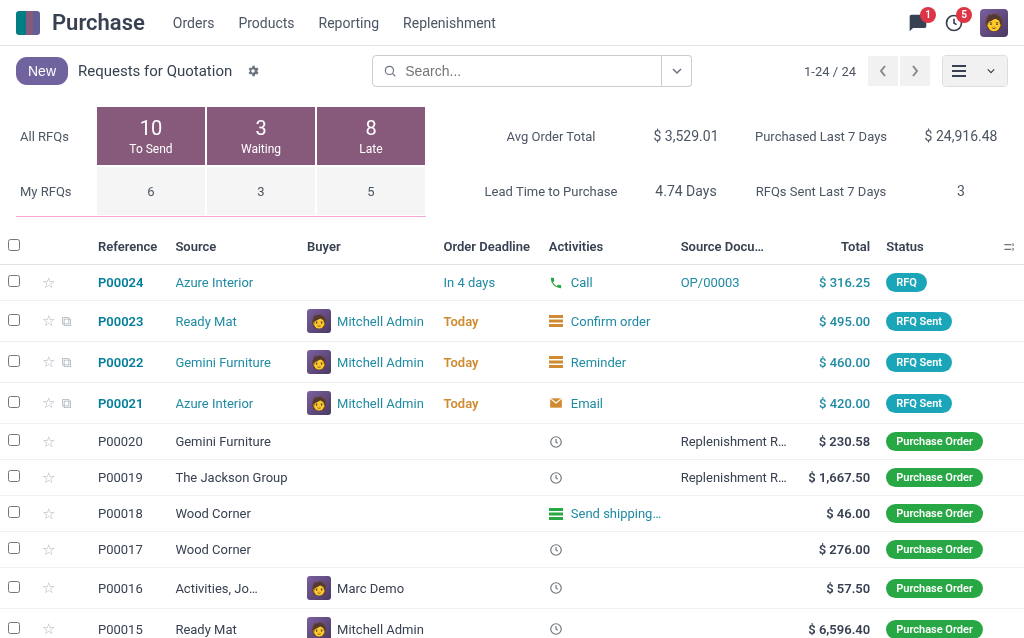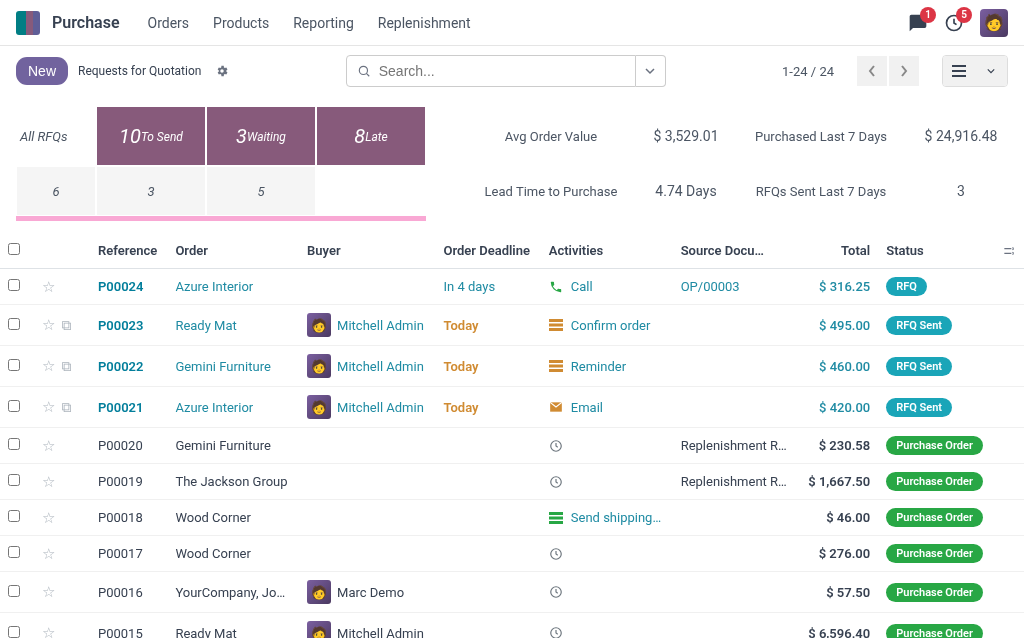--- a/index.html
+++ b/index.html
@@ -1,44 +1,44 @@
 <!DOCTYPE html>
 <html><head>
 <meta charset="utf-8">
 <style>
 * { box-sizing: border-box; margin: 0; padding: 0; }
 body { font-family: -apple-system, "Segoe UI", Roboto, sans-serif; font-size: 13px; color: #374151; background: #fff; }
 .topbar { display: flex; align-items: center; height: 46px; padding: 0 16px; border-bottom: 1px solid #e5e5e5; }
 .logo { width: 24px; height: 24px; background: linear-gradient(90deg,#017e84 0%,#017e84 40%,#875a7b 40%,#875a7b 70%,#5f5e97 70%); border-radius: 3px; margin-right: 12px; }
-.app-name { font-size: 16px; font-weight: 600; color: #374151; margin-right: 28px; }
+.app-name { font-size: 22px; font-weight: 600; color: #374151; margin-right: 28px; }
 .nav-item { color: #4b5563; margin-right: 24px; font-size: 14px; cursor: pointer; }
 .topbar-right { margin-left: auto; display: flex; align-items: center; gap: 16px; }
 .icon-badge { position: relative; cursor: pointer; }
 .badge { position: absolute; top: -6px; right: -8px; background: #dc3545; color: #fff; border-radius: 50%; width: 16px; height: 16px; font-size: 10px; display: flex; align-items: center; justify-content: center; font-weight: 600; }
 .avatar { width: 28px; height: 28px; border-radius: 4px; background: linear-gradient(135deg,#7b5fa0,#4a3960); display: flex; align-items: center; justify-content: center; font-size: 16px; }
 .avatar-sm { width: 24px; height: 24px; border-radius: 3px; background: linear-gradient(135deg,#7b5fa0,#4a3960); display: inline-flex; align-items: center; justify-content: center; font-size: 13px; margin-right: 6px; flex-shrink: 0; }
 .controlbar { display: flex; align-items: center; height: 50px; padding: 0 16px; }
 .btn-new { background: #71639e; color: #fff; border: none; padding: 6px 12px; border-radius: 11px; font-size: 14px; font-weight: 500; cursor: pointer; margin-right: 10px; }
-.breadcrumb { font-size: 12px; color: #374151; margin-right: 14px; }
+.breadcrumb { font-size: 15px; color: #374151; margin-right: 14px; }
 .gear { color: #6b7280; cursor: pointer; }
 .search-wrap { display: flex; margin: 0 auto; }
 .search-box { display: flex; align-items: center; border: 1px solid #ccc; border-radius: 4px 0 0 4px; height: 32px; width: 290px; padding: 4px 10px; color: #6b7280; }
 .search-box input { border: none; outline: none; flex: 1; font-size: 14px; margin-left: 8px; }
 .search-dd { border: 1px solid #ccc; border-left: none; border-radius: 0 4px 4px 0; width: 30px; display: flex; align-items: center; justify-content: center; cursor: pointer; color: #6b7280; }
-.pager-area { display: flex; align-items: center; gap: 23px; }
+.pager-area { display: flex; align-items: center; gap: 12px; }
 .pager-text { color: #4b5563; font-size: 13px; }
 .pager-btns { display: flex; }
 .pager-btn { width: 30px; height: 30px; border: none; background: #f1f1f1; color: #6b7280; cursor: pointer; display: flex; align-items: center; justify-content: center; }
 .pager-btn + .pager-btn { margin-left: 2px; }
 .view-switch { display: flex; border: 1px solid #ddd; border-radius: 4px; overflow: hidden; }
 .view-btn { width: 32px; height: 30px; border: none; background: #f1f1f1; color: #4b5563; cursor: pointer; display: flex; align-items: center; justify-content: center; }
 .dashboard { display: flex; padding: 10px 16px 0; gap: 40px; }
-.dash-left { display: grid; grid-template-columns: 80px 110px 110px 110px; grid-template-rows: 60px 50px; border-bottom: 5px solid #f9a8d4; font-style: italic; }
+.dash-left { display: grid; grid-template-columns: 80px 110px 110px 110px; grid-template-rows: 60px 50px; border-bottom: 1px solid #f9a8d4; }
 .dash-label { display: flex; align-items: center; color: #4b5563; font-size: 13px; padding-left: 4px; }
-.dash-card { background: #875a7b; color: #fff; display: flex; flex-direction: row; align-items: center; justify-content: center; margin: 1px; }
+.dash-card { background: #875a7b; color: #fff; display: flex; flex-direction: column; align-items: center; justify-content: center; margin: 1px; }
 .dash-card .num { font-size: 20px; font-weight: 400; }
 .dash-card .cap { font-size: 12px; margin-top: 2px; }
 .dash-sub { background: #f5f5f5; display: flex; align-items: center; justify-content: center; color: #4b5563; margin: 1px; }
 .dash-right { display: grid; grid-template-columns: 170px 100px 170px 110px; grid-template-rows: 60px 50px; align-items: center; }
 .dash-metric-label { text-align: center; color: #4b5563; font-size: 13px; }
 .dash-metric-val { text-align: center; color: #4b5563; font-size: 14px; }
 .table { width: 100%; border-collapse: collapse; margin-top: 12px; }
 .table th { text-align: left; padding: 10px 8px; border-bottom: 1px solid #dee2e6; font-weight: 600; color: #374151; font-size: 13px; }
 .table th.right, .table td.right { text-align: right; }
 .table td { padding: 8px 8px; border-bottom: 1px solid #f0f0f0; vertical-align: middle; font-size: 13px; }
@@ -147,43 +147,44 @@
         <span class="cap">To Send</span>
       </div>
     <div class="dash-card">
         <span class="num">3</span>
         <span class="cap">Waiting</span>
       </div>
     <div class="dash-card">
         <span class="num">8</span>
         <span class="cap">Late</span>
       </div>
+    <div class="dash-label">My RFQs</div>
     <div class="dash-sub">6</div>
     <div class="dash-sub">3</div>
     <div class="dash-sub">5</div>
   </div>
   <div class="dash-right">
-    <div class="dash-metric-label">Avg Order Value</div>
+    <div class="dash-metric-label">Avg Order Total</div>
     <div class="dash-metric-val">$ 3,529.01</div>
     <div class="dash-metric-label">Purchased Last 7 Days</div>
     <div class="dash-metric-val">$ 24,916.48</div>
     <div class="dash-metric-label">Lead Time to Purchase</div>
     <div class="dash-metric-val">4.74 Days</div>
     <div class="dash-metric-label">RFQs Sent Last 7 Days</div>
     <div class="dash-metric-val">3</div>
   </div>
 </div>
 
 <table class="table">
   <thead>
     <tr>
       <th style="width:34px"><input type="checkbox" class="chk" style=""></th>
       <th style="width:56px"></th>
       <th>Reference</th>
-      <th>Order</th>
+      <th>Source</th>
       <th>Buyer</th>
       <th>Order Deadline</th>
       <th>Activities</th>
       <th>Source Docu…</th>
       <th class="right">Total</th>
       <th>Status</th>
       <th style="width:26px"><span class="col-settings"><svg width="14" height="14" viewBox="0 0 24 24" fill="none" stroke="#6b7280" stroke-width="2">
               <path d="M4 8h12M4 16h12M20 8l-2-2m2 2l-2 2M20 16l-2-2m2 2l-2 2"></path>
             </svg></span></th>
     </tr>
@@ -407,21 +408,21 @@
         </td>
         <td><span class=""></span></td>
         <td class="right"><span class="total-plain">$ 276.00</span></td>
         <td><span class="badge-status st-po">Purchase Order</span></td>
         <td></td>
       </tr>
       <tr>
         <td><input type="checkbox" class="chk" style=""></td>
         <td><span class="star">☆</span></td>
         <td><span class="">P00016</span></td>
-        <td><span class="">YourCompany, Jo…</span></td>
+        <td><span class="">Activities, Jo…</span></td>
         <td>
           <div class="buyer-cell">
             <span class="avatar-sm">🧑</span>
             <span class="">Marc Demo</span>
           </div>
         </td>
         <td><span class=""></span></td>
         <td>
           <div class="activity">
             <span class="ico">

